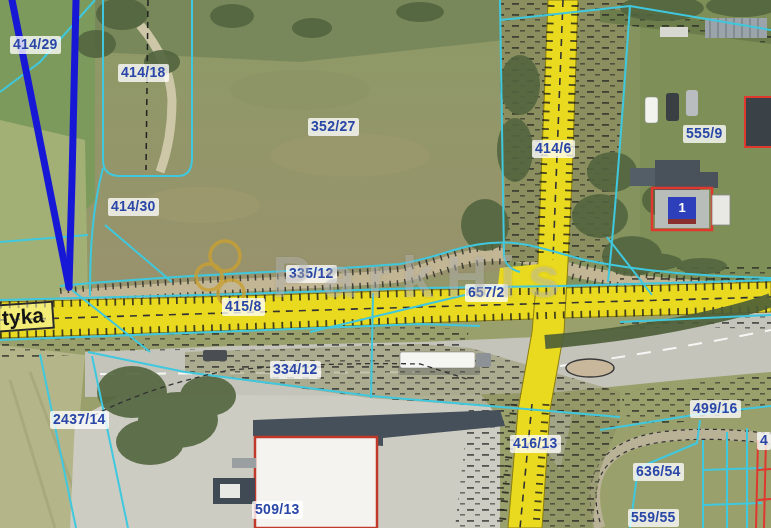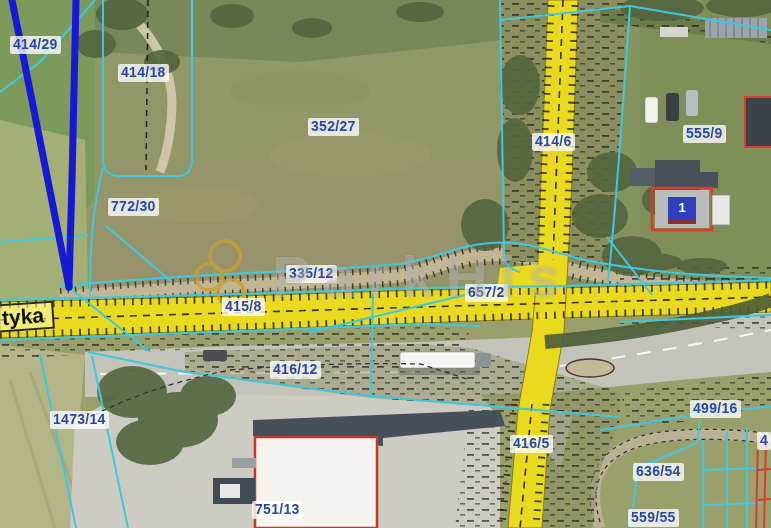--- a/index.html
+++ b/index.html
@@ -232,30 +232,30 @@
   <g stroke="#c9a032" stroke-width="3.5" fill="none" opacity="0.8">
     <circle cx="225" cy="256" r="15"></circle>
     <circle cx="209" cy="277" r="13"></circle>
     <circle cx="231" cy="293" r="13"></circle>
   </g>
 </svg>
 
 <div class="plabel" style="left:10px;top:36px">414/29</div>
 <div class="plabel" style="left:118px;top:64px">414/18</div>
 <div class="plabel" style="left:308px;top:118px">352/27</div>
-<div class="plabel" style="left:108px;top:198px">772/30</div>
-<div class="plabel" style="left:532px;top:133px">414/6</div>
+<div class="plabel" style="left:108px;top:198px">414/30</div>
+<div class="plabel" style="left:532px;top:140px">414/6</div>
 <div class="plabel" style="left:683px;top:125px">555/9</div>
 <div class="plabel" style="left:286px;top:265px">335/12</div>
 <div class="plabel" style="left:222px;top:298px">415/8</div>
 <div class="plabel" style="left:465px;top:284px">657/2</div>
-<div class="plabel" style="left:270px;top:361px">416/12</div>
-<div class="plabel" style="left:50px;top:411px">1473/14</div>
-<div class="plabel" style="left:252px;top:501px">751/13</div>
-<div class="plabel" style="left:510px;top:435px">416/5</div>
+<div class="plabel" style="left:270px;top:361px">334/12</div>
+<div class="plabel" style="left:50px;top:411px">2437/14</div>
+<div class="plabel" style="left:252px;top:501px">509/13</div>
+<div class="plabel" style="left:510px;top:435px">416/13</div>
 <div class="plabel" style="left:690px;top:400px">499/16</div>
 <div class="plabel" style="left:633px;top:463px">636/54</div>
 <div class="plabel" style="left:628px;top:509px">559/55</div>
 <div class="plabel" style="left:757px;top:432px">4</div>
 
 <div id="street-label">tyka</div>
 <div id="house-badge">1</div>
 <div id="watermark-text">ParkHis</div>
 
 </div>

